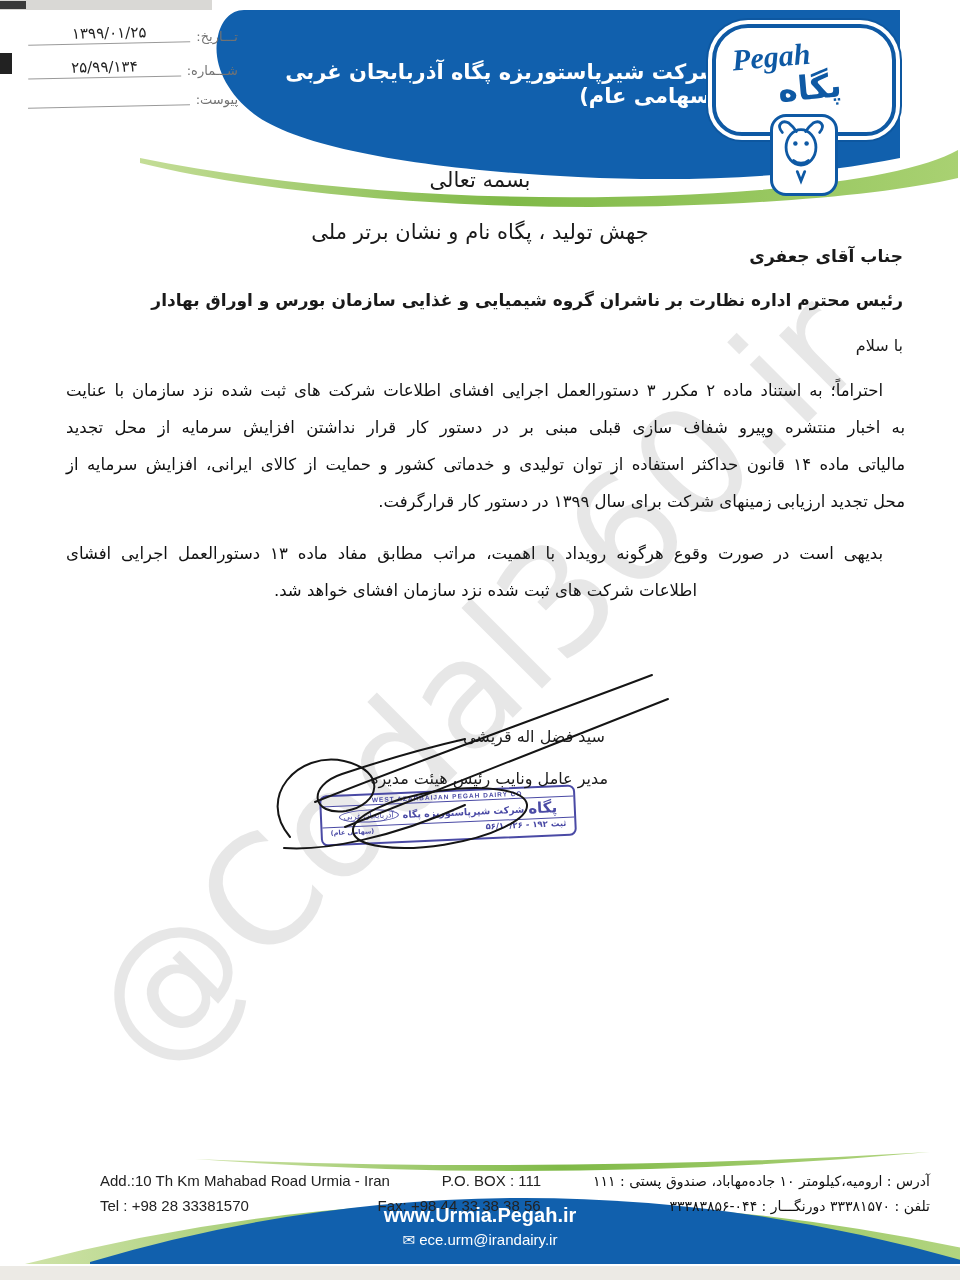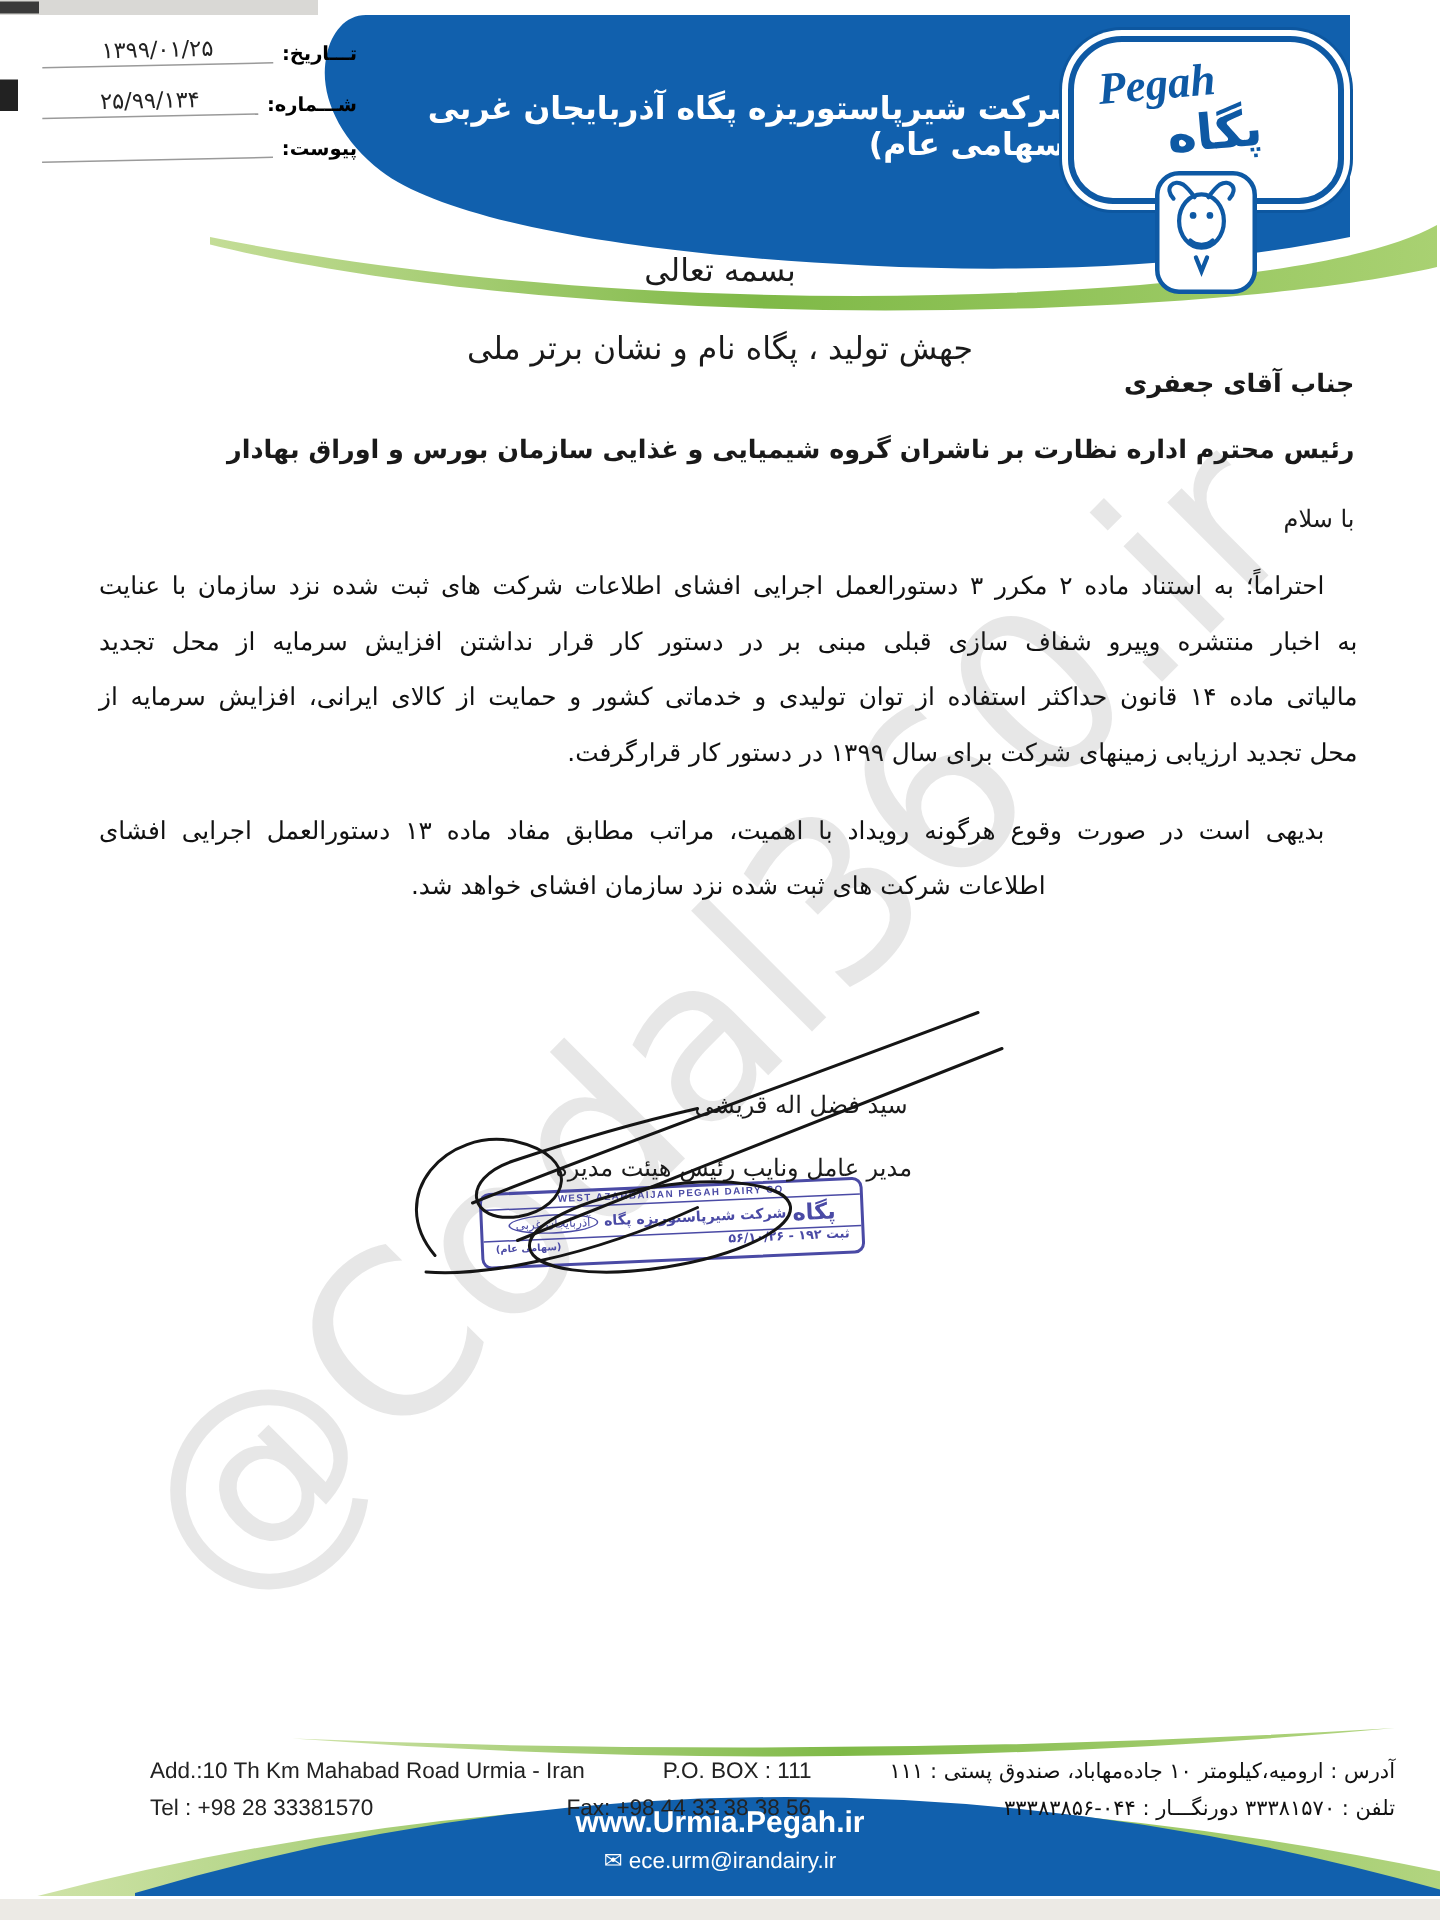--- a/index.html
+++ b/index.html
@@ -11,21 +11,21 @@
   .mark2{position:absolute;left:0;top:53px;width:12px;height:21px;background:#222;}
   .strip-bottom{position:absolute;left:0;bottom:0;width:960px;height:14px;background:#eceae5;}
 
   
   .header-art{position:absolute;left:0;top:0;}
   .company-name{position:absolute;left:250px;top:60px;width:470px;text-align:right;
       direction:rtl;color:#ffffff;font-weight:bold;font-size:21px;letter-spacing:0;}
   
   .meta{position:absolute;left:28px;top:24px;width:210px;direction:rtl;}
   .meta-row{display:flex;align-items:flex-end;margin-bottom:14px;}
-  .meta-label{font-size:13px;font-weight:bold;color:#000000;white-space:nowrap;margin-left:6px;}
+  .meta-label{font-size:13px;font-weight:normal;color:#737373;white-space:nowrap;margin-left:6px;}
   .meta-value{flex:1;min-width:110px;border-bottom:1px solid #9a9a9a;text-align:center;
       font-size:15px;color:#222;padding-bottom:1px;transform:rotate(-1.2deg);}
   
   .logo-badge{position:absolute;right:64px;top:24px;width:176px;height:104px;background:#fff;
       border:4px solid #0e59a4;border-radius:36px 36px 30px 30px;
       box-shadow:0 0 0 4px #ffffff,0 0 0 6px #0d57a0;}
   .logo-latin{position:absolute;left:16px;top:12px;font-family:"Liberation Serif",serif;
       font-style:italic;font-weight:bold;font-size:30px;color:#0e59a4;transform:rotate(-5deg);}
   .logo-farsi{position:absolute;left:62px;top:40px;font-size:33px;font-weight:bold;color:#0e59a4;
       direction:rtl;transform:rotate(-5deg);}

